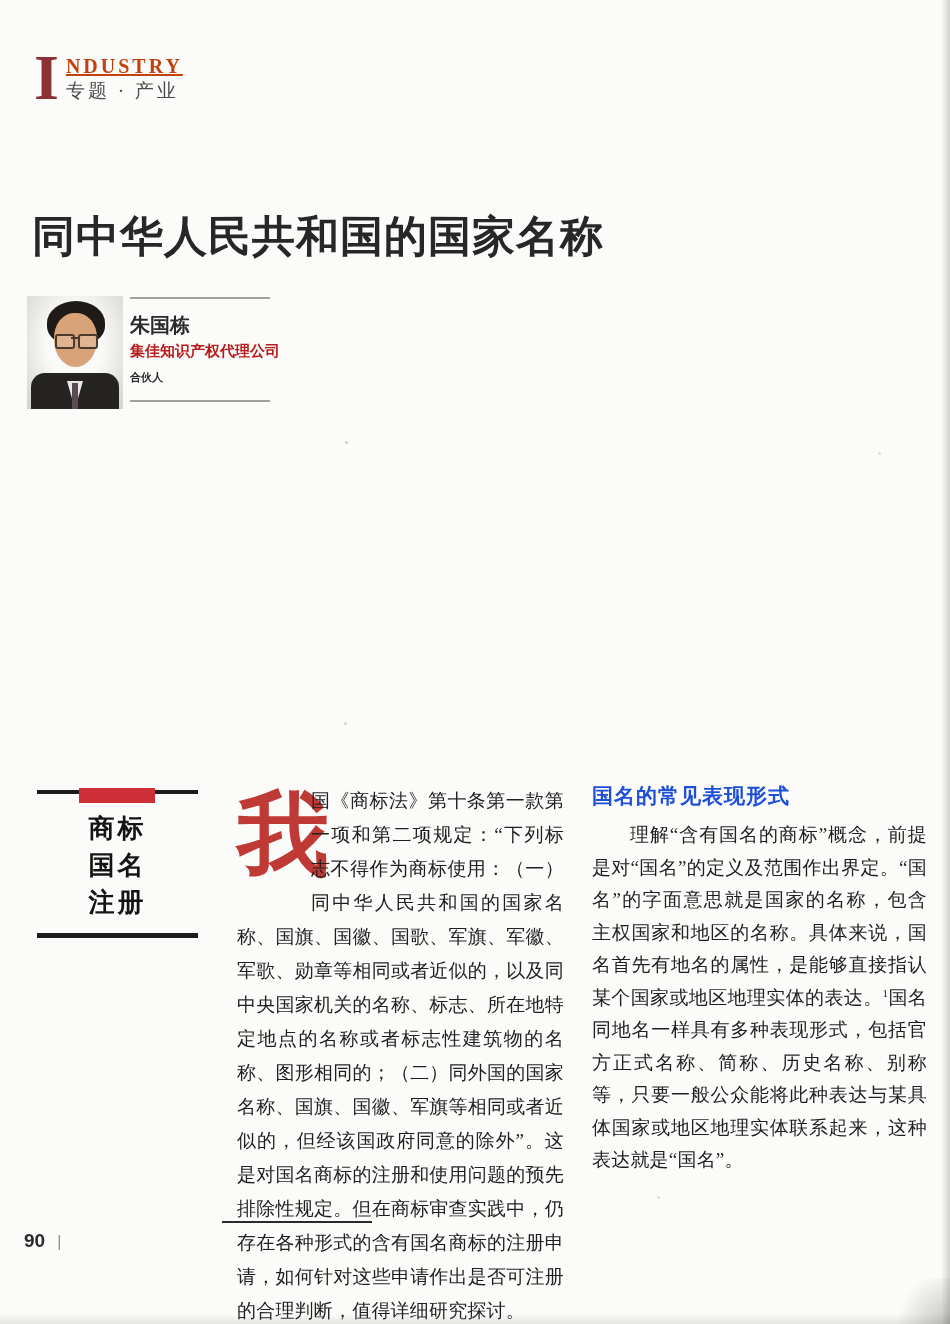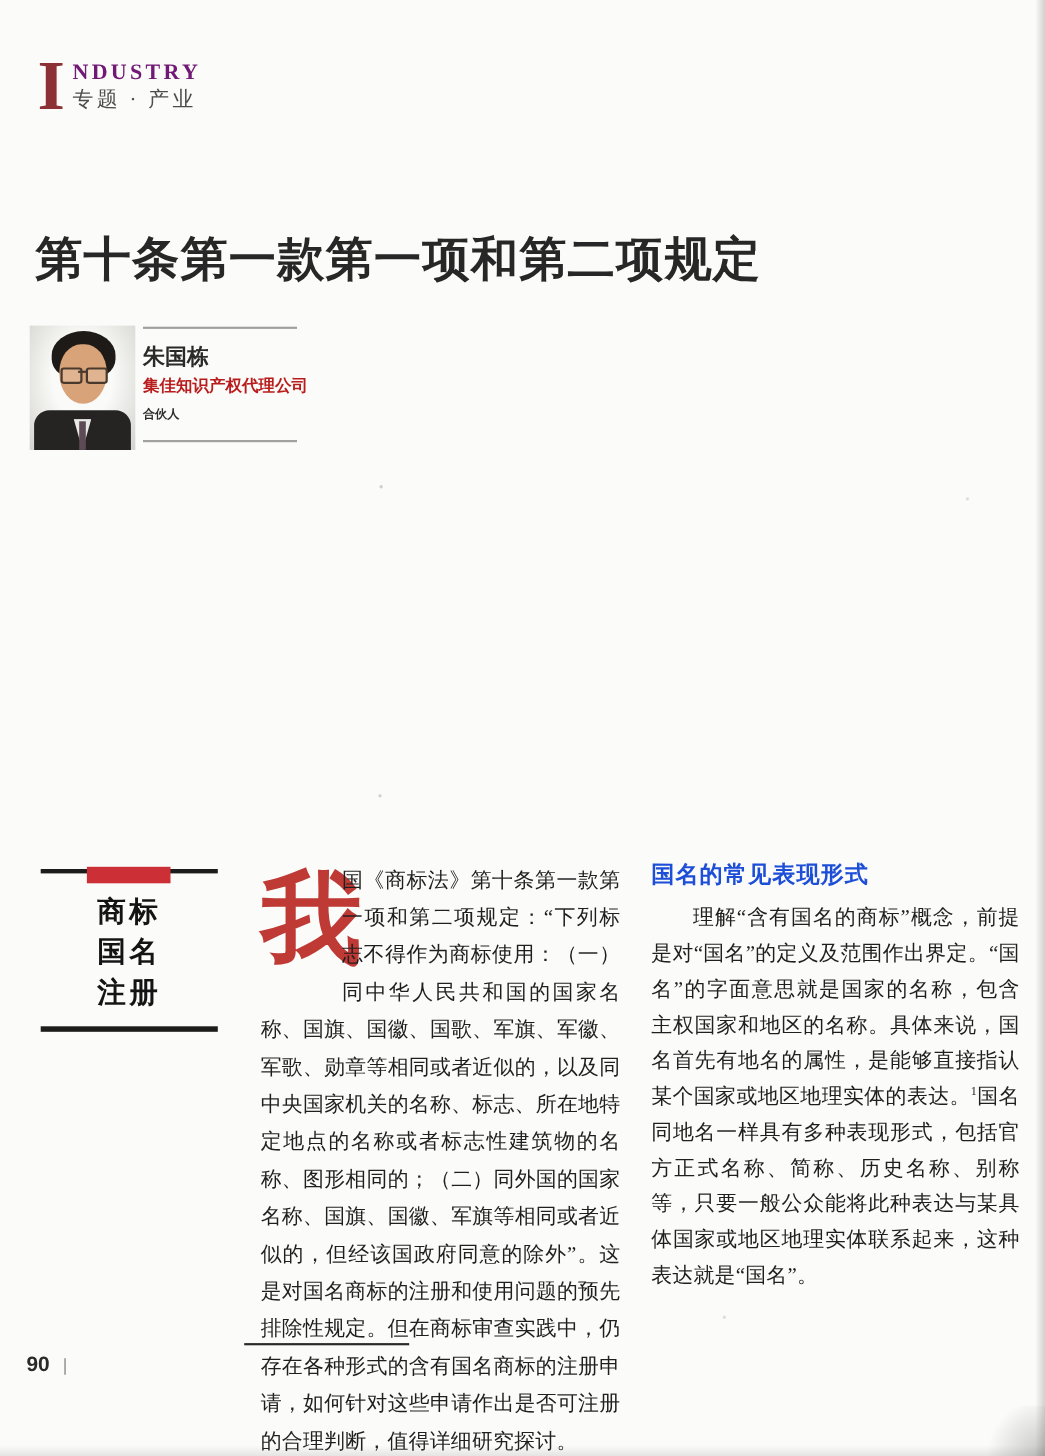--- a/index.html
+++ b/index.html
@@ -19,21 +19,21 @@
 
   
   .header{position:absolute;left:34px;top:50px;display:flex;align-items:flex-start;}
   .header-initial{
     font-family:"Liberation Serif",serif;font-weight:700;
     font-size:64px;line-height:56px;color:#8c3136;
   }
   .header-text{margin-left:7px;padding-top:5px;}
   .header-word{
     font-family:"Liberation Serif",serif;font-weight:700;
-    font-size:20px;letter-spacing:3px;color:#701a75;line-height:22px;
+    font-size:20px;letter-spacing:3px;color:#c2410c;line-height:22px;text-decoration:underline;
   }
   .header-sub{
     font-size:19px;color:#4c4c4c;letter-spacing:3px;line-height:24px;margin-top:2px;
   }
 
   
   .title{
     position:absolute;left:32px;top:181px;width:700px;
     font-family:"Liberation Sans",sans-serif;font-weight:700;
     font-size:43px;letter-spacing:1px;color:#272727;line-height:52px;
@@ -107,21 +107,21 @@
 <div class="page">
 
   <div class="header">
     <span class="header-initial">I</span>
     <span class="header-text">
       <span class="header-word">NDUSTRY</span>
       <span class="header-sub" style="display:block">专题 · 产业</span>
     </span>
   </div>
 
-  <h1 class="title">第十条第一款第一项和第二项规定</h1>
+  <h1 class="title">同中华人民共和国的国家名称</h1>
 
   <div class="photo">
     <div class="hair"></div>
     <div class="face"></div>
     <div class="lens l"></div>
     <div class="lens r"></div>
     <div class="bridge"></div>
     <div class="suit"></div>
     <div class="shirt"></div>
     <div class="tie"></div>

